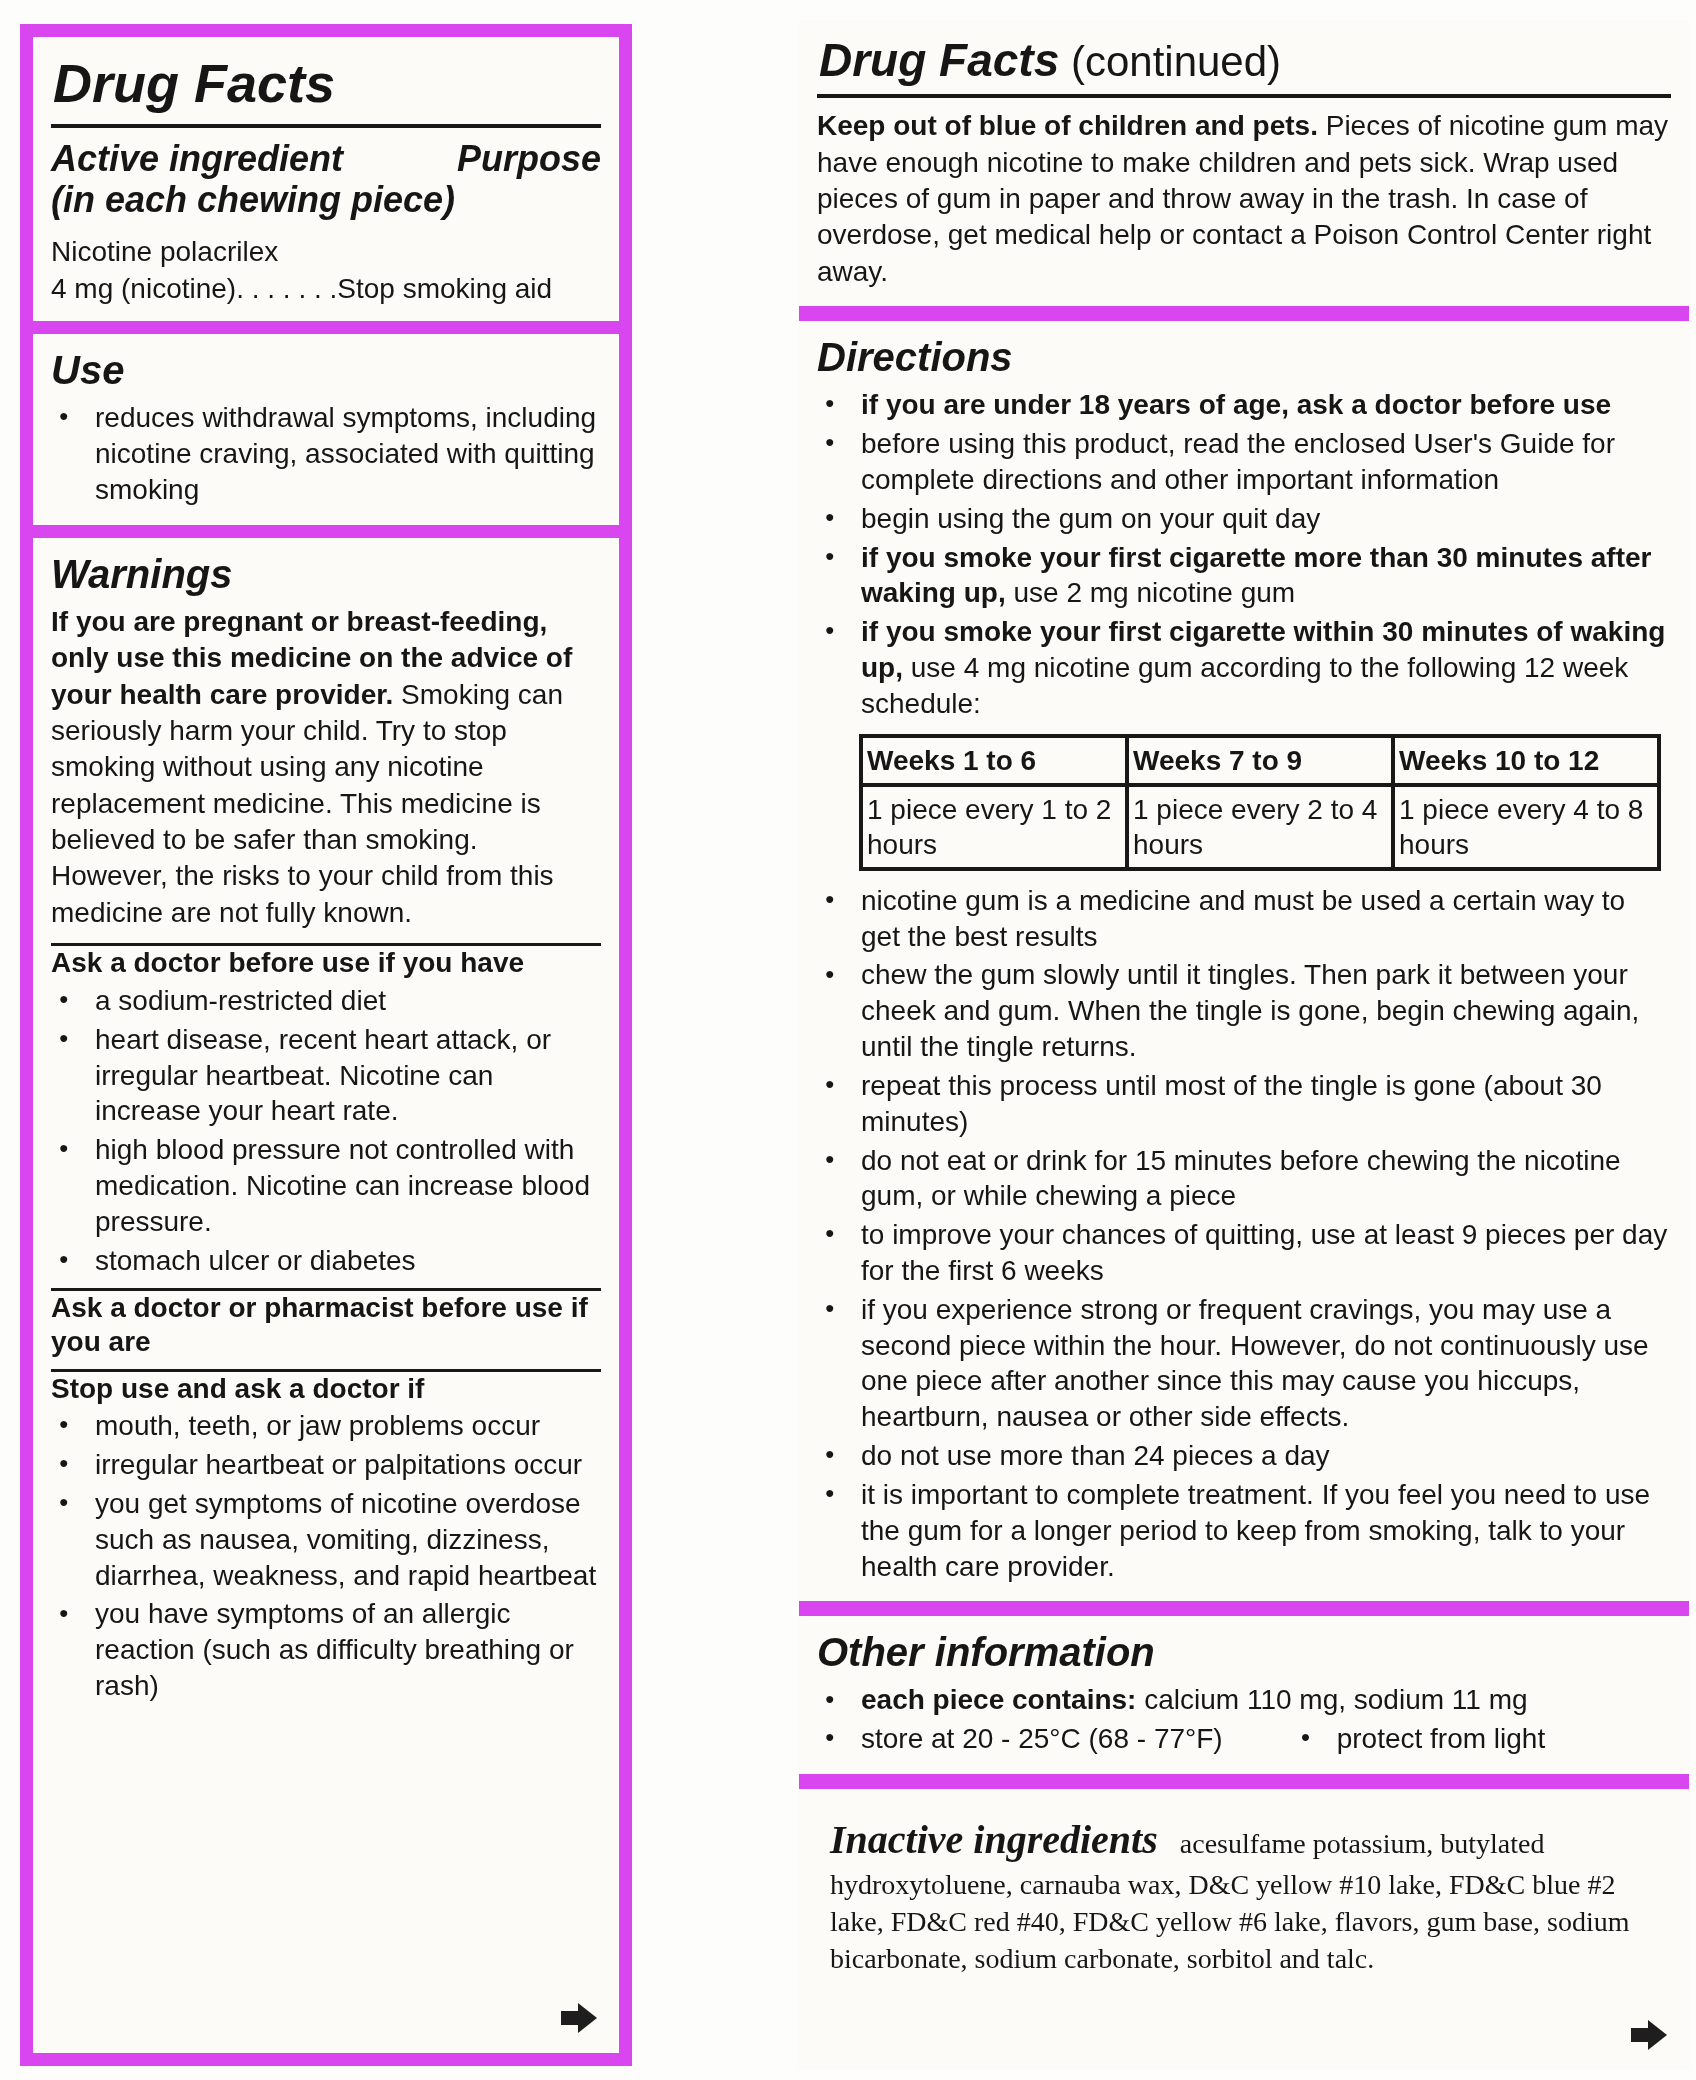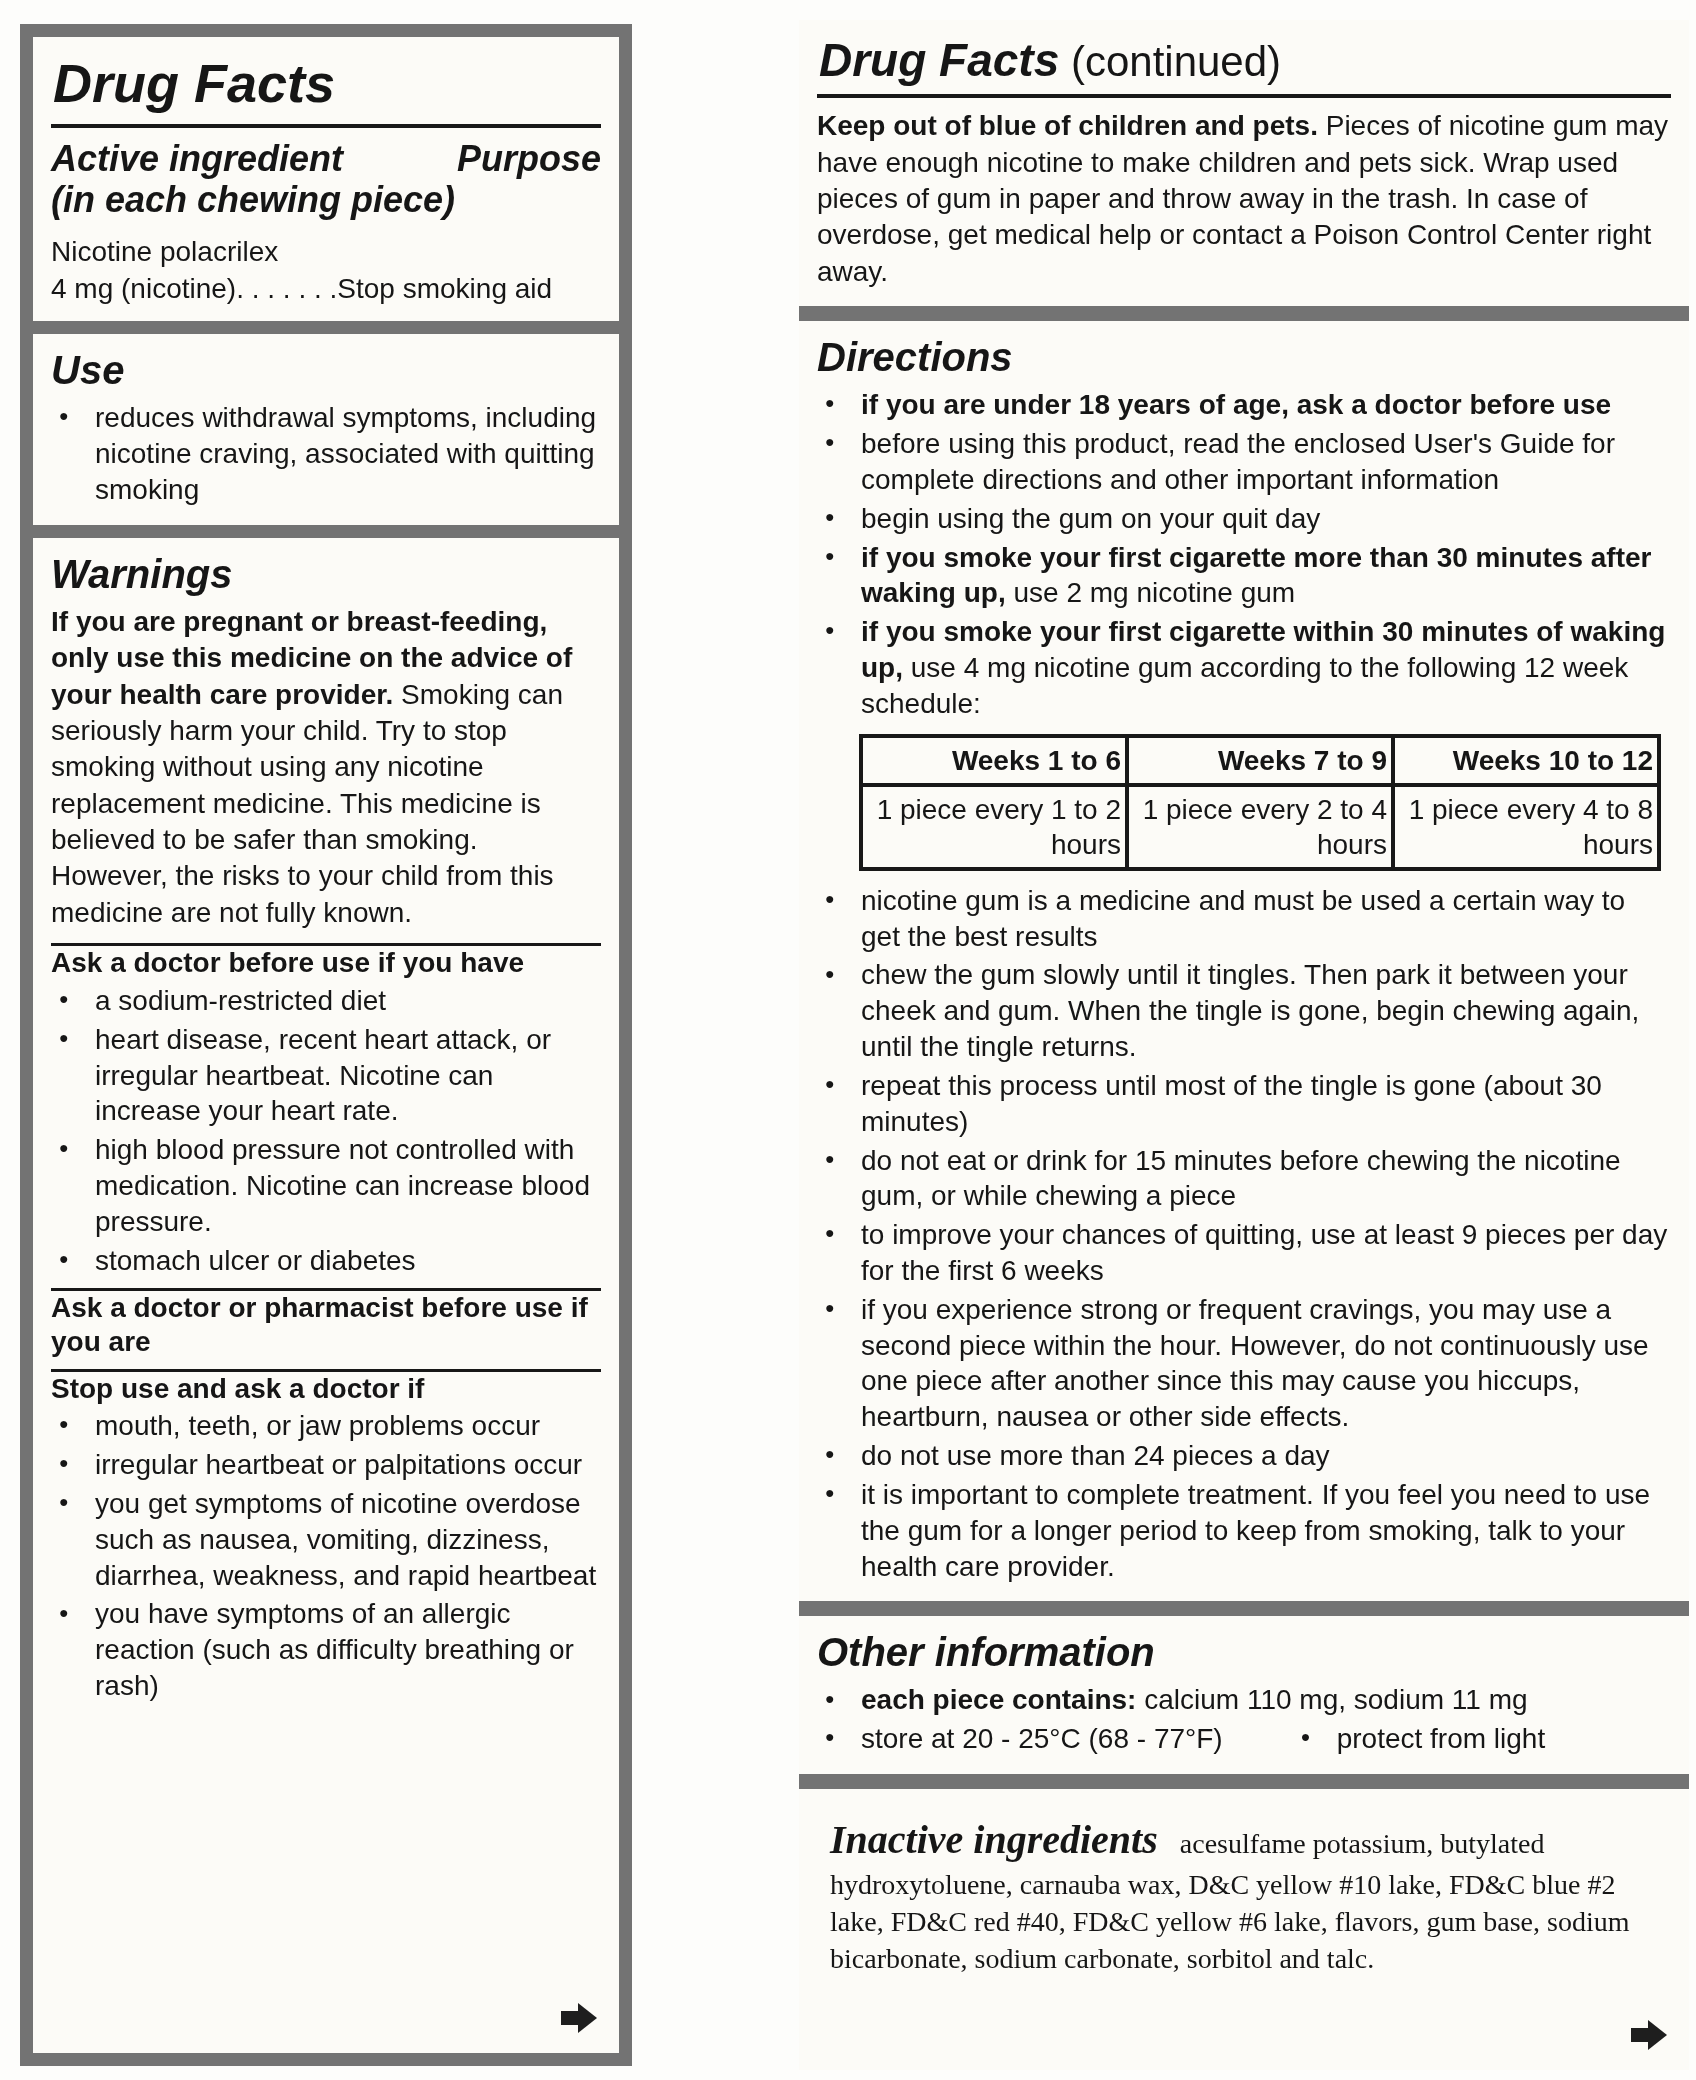--- a/index.html
+++ b/index.html
@@ -12,21 +12,21 @@
     position:relative;
     width:1696px;
     height:2080px;
     background:#fdfdfb;
     overflow:hidden;
   }
   .panel {
     position:absolute;
     display:flex;
     flex-direction:column;
-    background:#737373;
+    background:#d946ef;
     box-sizing:border-box;
   }
   .panel-left  { left:20px;  top:24px; width:612px; height:2042px; padding:13px; gap:13px; }
   .panel-right { left:799px; top:20px; width:890px; height:2050px; padding:0; gap:15px; }
   .box {
     background:#fcfbf7;
     padding:12px 18px 14px 18px;
     box-sizing:border-box;
   }
   .box.grow { flex:1 1 auto; position:relative; }
@@ -67,21 +67,21 @@
   .cont-rest { font-size:42px; }
 
   
   table.schedule {
     border-collapse:collapse; table-layout:fixed;
     width:calc(100% - 52px);
     margin:12px 2px 12px 42px;
   }
   table.schedule th, table.schedule td {
     border:4px solid #181818;
-    text-align:right;
+    text-align:left;
     padding:5px 4px;
     font-size:28px;
     line-height:1.25;
   }
   table.schedule th { font-weight:bold; }
 
   
   .second-inline {
     position:relative; padding-left:44px; margin-left:70px; display:inline-block;
   }

